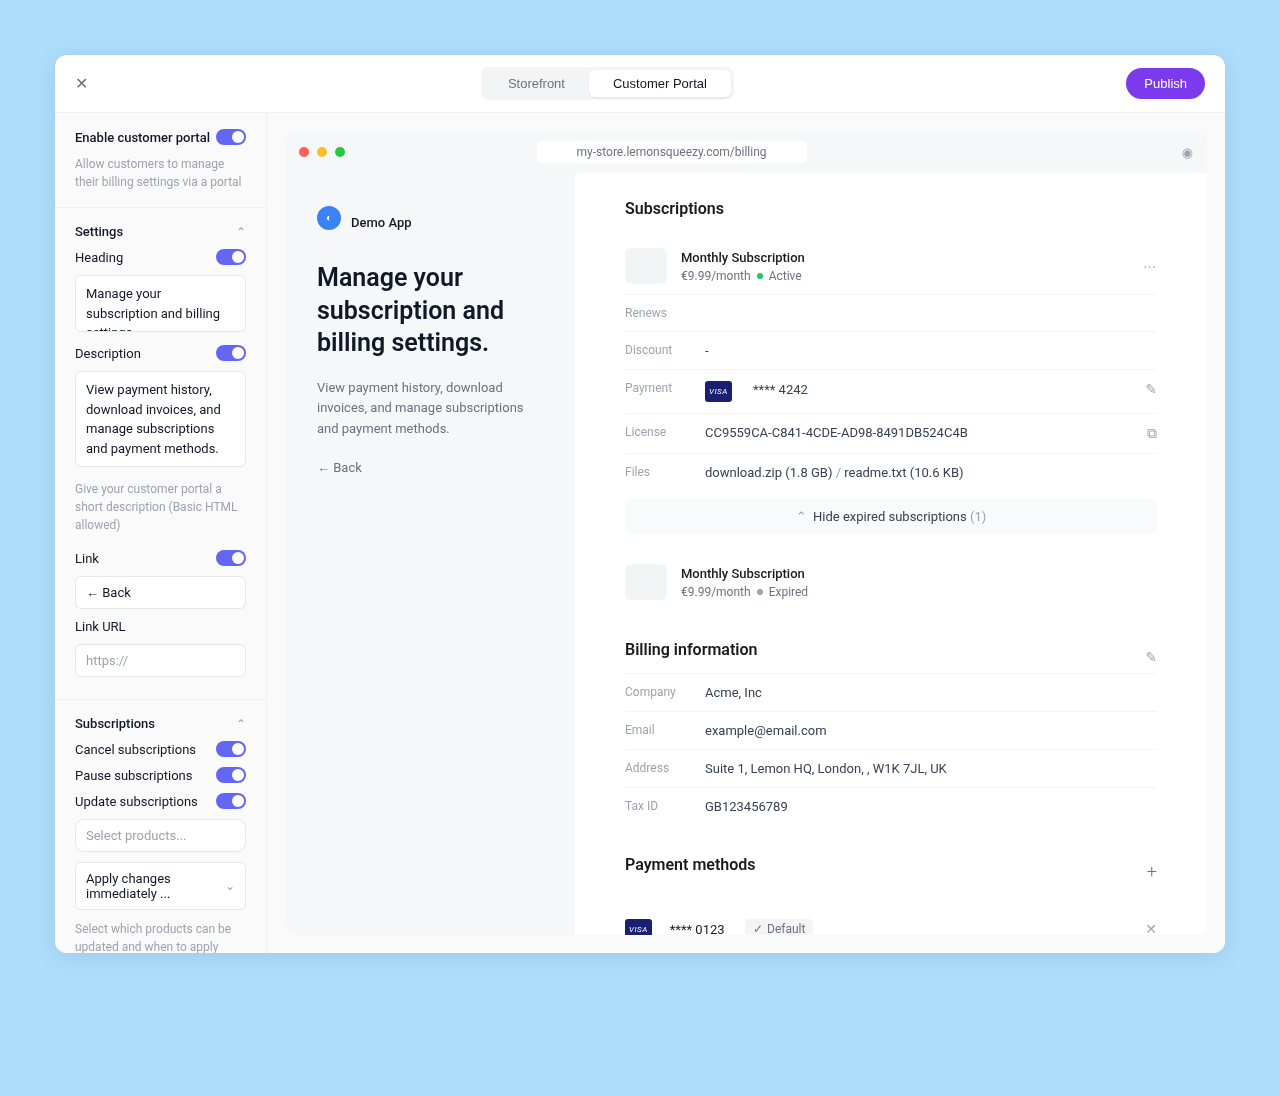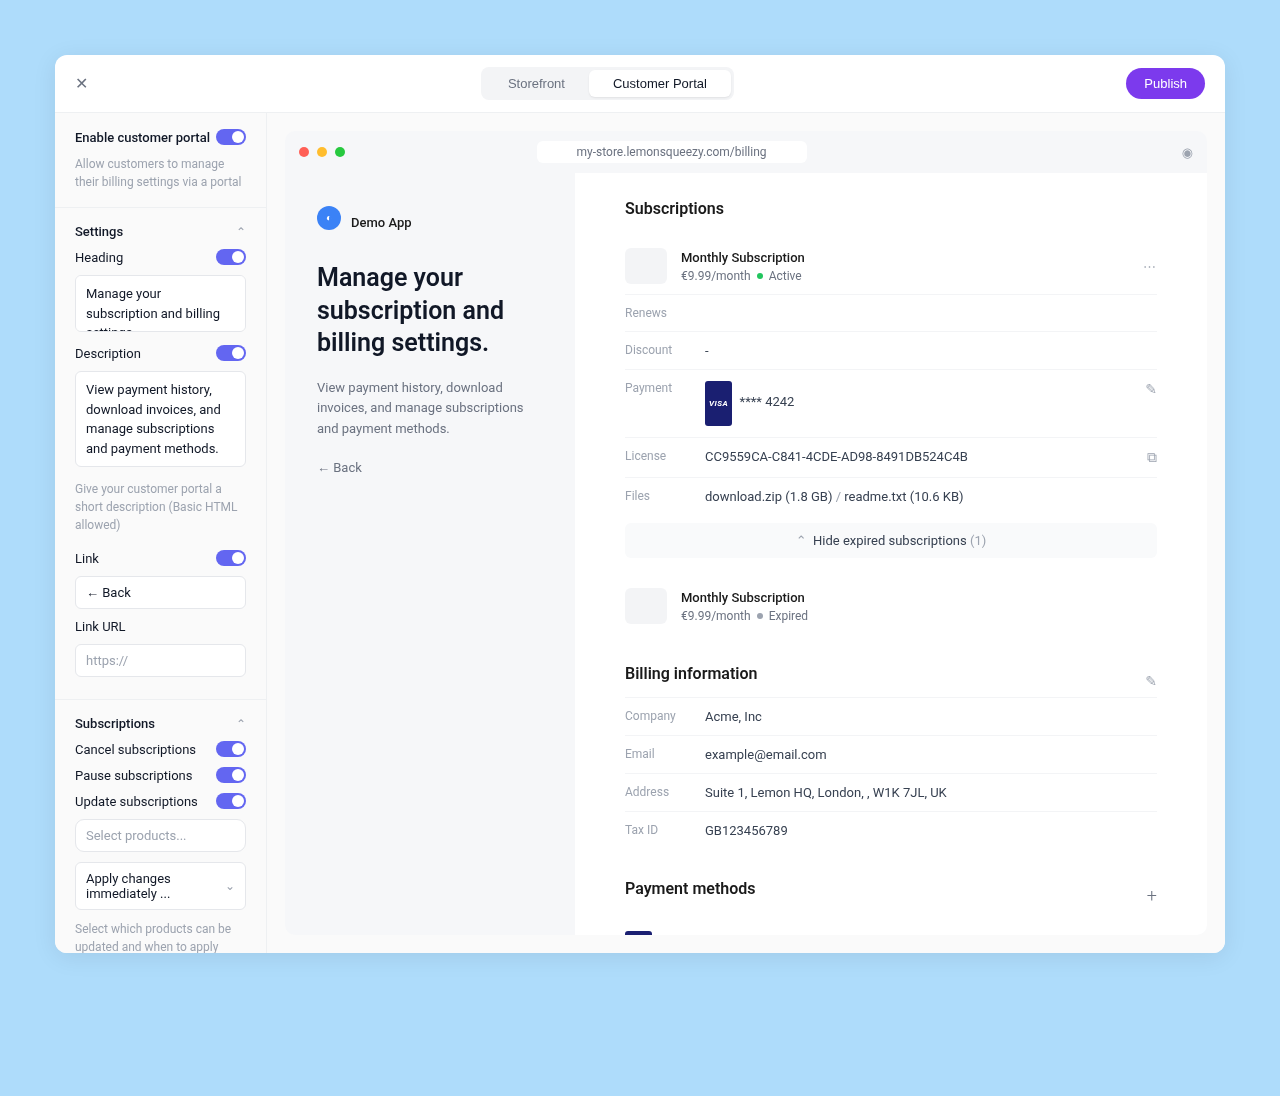--- a/index.html
+++ b/index.html
@@ -252,26 +252,26 @@
   font-size: 13px;
   align-items: flex-start;
 }
 .data-row .label { width: 80px; color: #9ca3af; font-size: 12px; flex-shrink: 0; }
 .data-row .value { flex: 1; color: #374151; }
 .visa-badge {
   display: inline-block;
   background: #1a1f71;
   color: #fff;
   font-size: 8px;
-  font-weight: 700;
-  padding: 18px 4px;
+  font-weight: 400;
+  padding: 6px 4px;
   border-radius: 3px;
   font-style: italic;
   letter-spacing: 0.5px;
-  margin-right: 4px;
+  margin-right: 18px;
 }
 .icon-btn { color: #9ca3af; cursor: pointer; font-size: 14px; }
 .hide-expired {
   background: #f9fafb;
   border-radius: 6px;
   padding: 10px;
   text-align: center;
   font-size: 13px;
   color: #374151;
   margin: 8px 0 20px;

